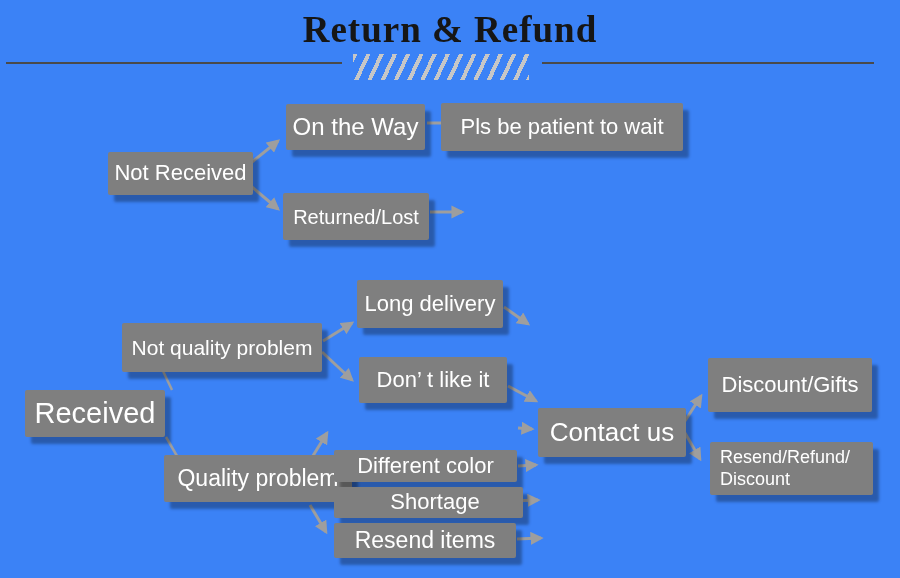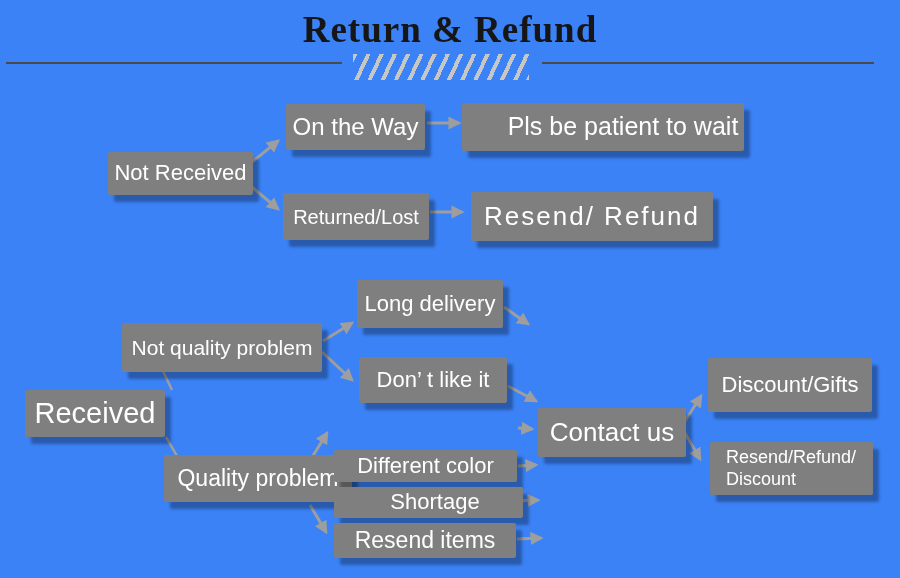--- a/index.html
+++ b/index.html
@@ -41,36 +41,36 @@
     color:var(--node-text,#ffffff);
     display:flex;align-items:center;justify-content:center;
     white-space:nowrap;
     border-radius:2px;
     box-shadow:6px 7px 3px rgba(0,0,0,0.30);
     line-height:1.1;
   }
   .n-not-received   {left:108px;top:152px;width:145px;height:43px;font-size:22px;}
   .n-on-the-way     {left:286px;top:104px;width:139px;height:46px;font-size:24px;}
   .n-returned-lost  {left:283px;top:193px;width:146px;height:47px;font-size:20px;}
-  .n-pls-be-patient {left:462px;top:103px;width:242px;height:48px;font-size:25px;padding-left:40px;}
+  .n-pls-be-patient {left:441px;top:103px;width:242px;height:48px;font-size:22px;}
   .n-resend-refund  {left:471px;top:192px;width:242px;height:49px;font-size:26px;letter-spacing:2px;}
   .n-received       {left:25px; top:390px;width:140px;height:47px;font-size:29px;}
   .n-not-quality    {left:122px;top:323px;width:200px;height:49px;font-size:21px;}
   .n-long-delivery  {left:357px;top:280px;width:146px;height:48px;font-size:22px;}
   .n-dont-like-it   {left:359px;top:357px;width:148px;height:46px;font-size:22px;}
   .n-quality        {left:132px;top:455px;width:188px;height:47px;font-size:23px;margin-left:32px;}
   .n-broken         {left:333px;top:413px;width:184px;height:30px;font-size:20px;}
   .n-diff-color     {left:334px;top:450px;width:183px;height:32px;font-size:22px;}
   .n-shortage       {left:334px;top:487px;width:176px;height:31px;font-size:22px;padding-left:13px;}
   .n-wrong-items    {left:334px;top:523px;width:182px;height:35px;font-size:23px;}
   .n-contact-us     {left:538px;top:408px;width:148px;height:49px;font-size:26px;}
   .n-discount-gifts {left:708px;top:358px;width:164px;height:54px;font-size:22px;}
   .n-resend-discount{
     left:710px;top:442px;width:163px;height:53px;font-size:18px;
-    justify-content:flex-start;padding-left:16px;box-sizing:border-box;
+    justify-content:flex-start;padding-left:10px;box-sizing:border-box;
     white-space:normal;text-align:left;line-height:1.2;
   }
   
   #edges{
     position:absolute;left:0;top:0;width:900px;height:578px;
     pointer-events:none;
   }
   #edges line{stroke:var(--arrow-color,#9e9e9e);}
   #edges .arrowline{stroke-width:3;}
   #edges .plainline{stroke-width:2.5;}
@@ -110,21 +110,20 @@
     <line class="arrowline" x1="511" y1="501" x2="538" y2="500" marker-end="url(#arw)" stroke="#9e9e9e"></line>
     <line class="arrowline" x1="517" y1="539" x2="541" y2="538" marker-end="url(#arw)" stroke="#9e9e9e"></line>
     <line class="arrowline" x1="685" y1="421" x2="701" y2="396" marker-end="url(#arw)" stroke="#9e9e9e"></line>
     <line class="arrowline" x1="685" y1="433" x2="700" y2="459" marker-end="url(#arw)" stroke="#9e9e9e"></line>
   </svg>
 
   <div class="node n-not-received">Not Received</div>
   <div class="node n-on-the-way">On the Way</div>
   <div class="node n-returned-lost">Returned/Lost</div>
   <div class="node n-pls-be-patient">Pls be patient to wait</div>
-  <div class="node n-resend-refund">Resend/ Refund</div>
 
   <div class="node n-received">Received</div>
   <div class="node n-not-quality">Not quality problem</div>
   <div class="node n-long-delivery">Long delivery</div>
   <div class="node n-dont-like-it">Don’ t like it</div>
   <div class="node n-quality">Quality problem</div>
   <div class="node n-diff-color">Different color</div>
   <div class="node n-shortage">Shortage</div>
   <div class="node n-wrong-items">Resend items</div>
   <div class="node n-contact-us">Contact us</div>

